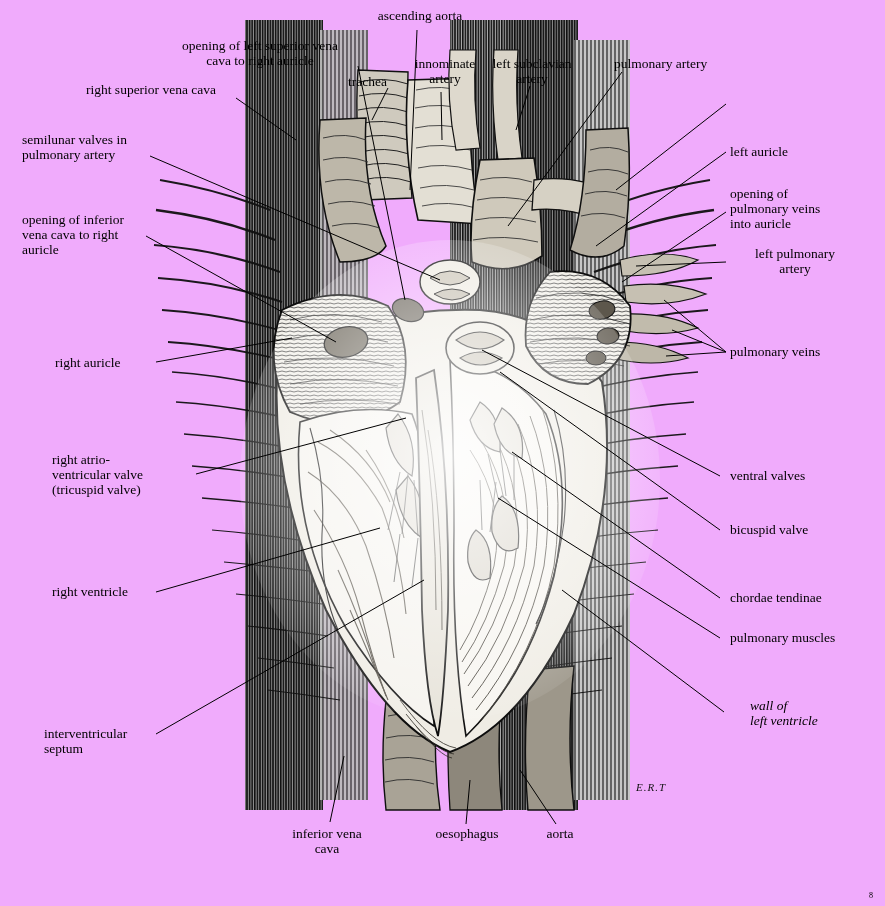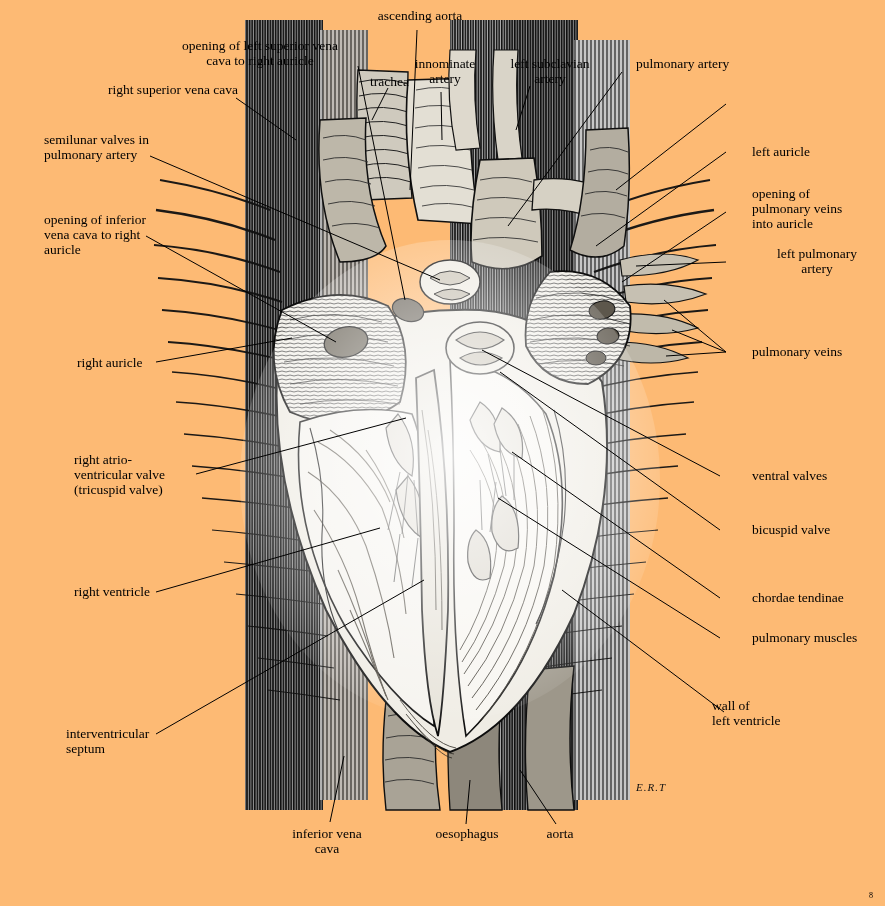--- a/index.html
+++ b/index.html
@@ -9,21 +9,21 @@
   }
   body {
     font-family: "Liberation Serif", serif;
     color: #000000;
   }
   #page {
     position: relative;
     width: 885px;
     height: 906px;
     overflow: hidden;
-    background: #fdba74;
+    background: #f0abfc;
   }
   #figure-area {
     position: absolute;
     left: 0;
     top: 0;
     width: 885px;
     height: 860px;
   }
   
   #illustration {
@@ -34,21 +34,21 @@
     height: 810px;
   }
   .label {
     position: absolute;
     font-family: "Liberation Serif", serif;
     font-size: 13.5px;
     line-height: 15px;
     color: #000;
     white-space: pre-line;
   }
-  .label.left-align  { text-align: left; padding-left: 22px; }
+  .label.left-align  { text-align: left; }
   .label.center-align{ text-align: center; }
 
   #leader-lines {
     position: absolute;
     left: 0; top: 0;
     width: 885px;
     height: 860px;
     pointer-events: none;
   }
   #caption {
@@ -444,21 +444,21 @@
     <div class="label center-align" style="left:350px; top:8px; width:140px;">ascending aorta</div>
 
     <div class="label center-align" style="left:160px; top:38px; width:200px;">opening of left superior vena
 cava to right auricle</div>
 
     <div class="label left-align" style="left:348px; top:74px; width:70px;">trachea</div>
 
     <div class="label center-align" style="left:405px; top:56px; width:80px;">innominate
 artery</div>
 
-    <div class="label center-align" style="left:490px; top:56px; width:120px;">left subclavian
+    <div class="label center-align" style="left:490px; top:56px; width:84px;">left subclavian
 artery</div>
 
     <div class="label left-align" style="left:614px; top:56px; width:130px;">pulmonary artery</div>
 
     <div class="label left-align" style="left:86px; top:82px; width:160px;">right superior vena cava</div>
 
 
     <div class="label left-align" style="left:730px; top:144px; width:130px;">left auricle</div>
 
     <div class="label left-align" style="left:22px; top:132px; width:150px;">semilunar valves in
@@ -486,21 +486,21 @@
     <div class="label left-align" style="left:730px; top:468px; width:130px;">ventral valves</div>
 
     <div class="label left-align" style="left:730px; top:522px; width:130px;">bicuspid valve</div>
 
     <div class="label left-align" style="left:52px; top:584px; width:130px;">right ventricle</div>
 
     <div class="label left-align" style="left:730px; top:590px; width:150px;">chordae tendinae</div>
 
     <div class="label left-align" style="left:730px; top:630px; width:150px;">pulmonary muscles</div>
 
-    <div class="label left-align" style="left:690px; top:698px; width:130px;">wall of
+    <div class="label left-align" style="left:750px; top:698px; width:130px;font-style:italic;">wall of
 left ventricle</div>
 
     <div class="label left-align" style="left:44px; top:726px; width:140px;">interventricular
 septum</div>
 
     <div class="label center-align" style="left:262px; top:826px; width:130px;">inferior vena
 cava</div>
 
     <div class="label center-align" style="left:412px; top:826px; width:110px;">oesophagus</div>
 

